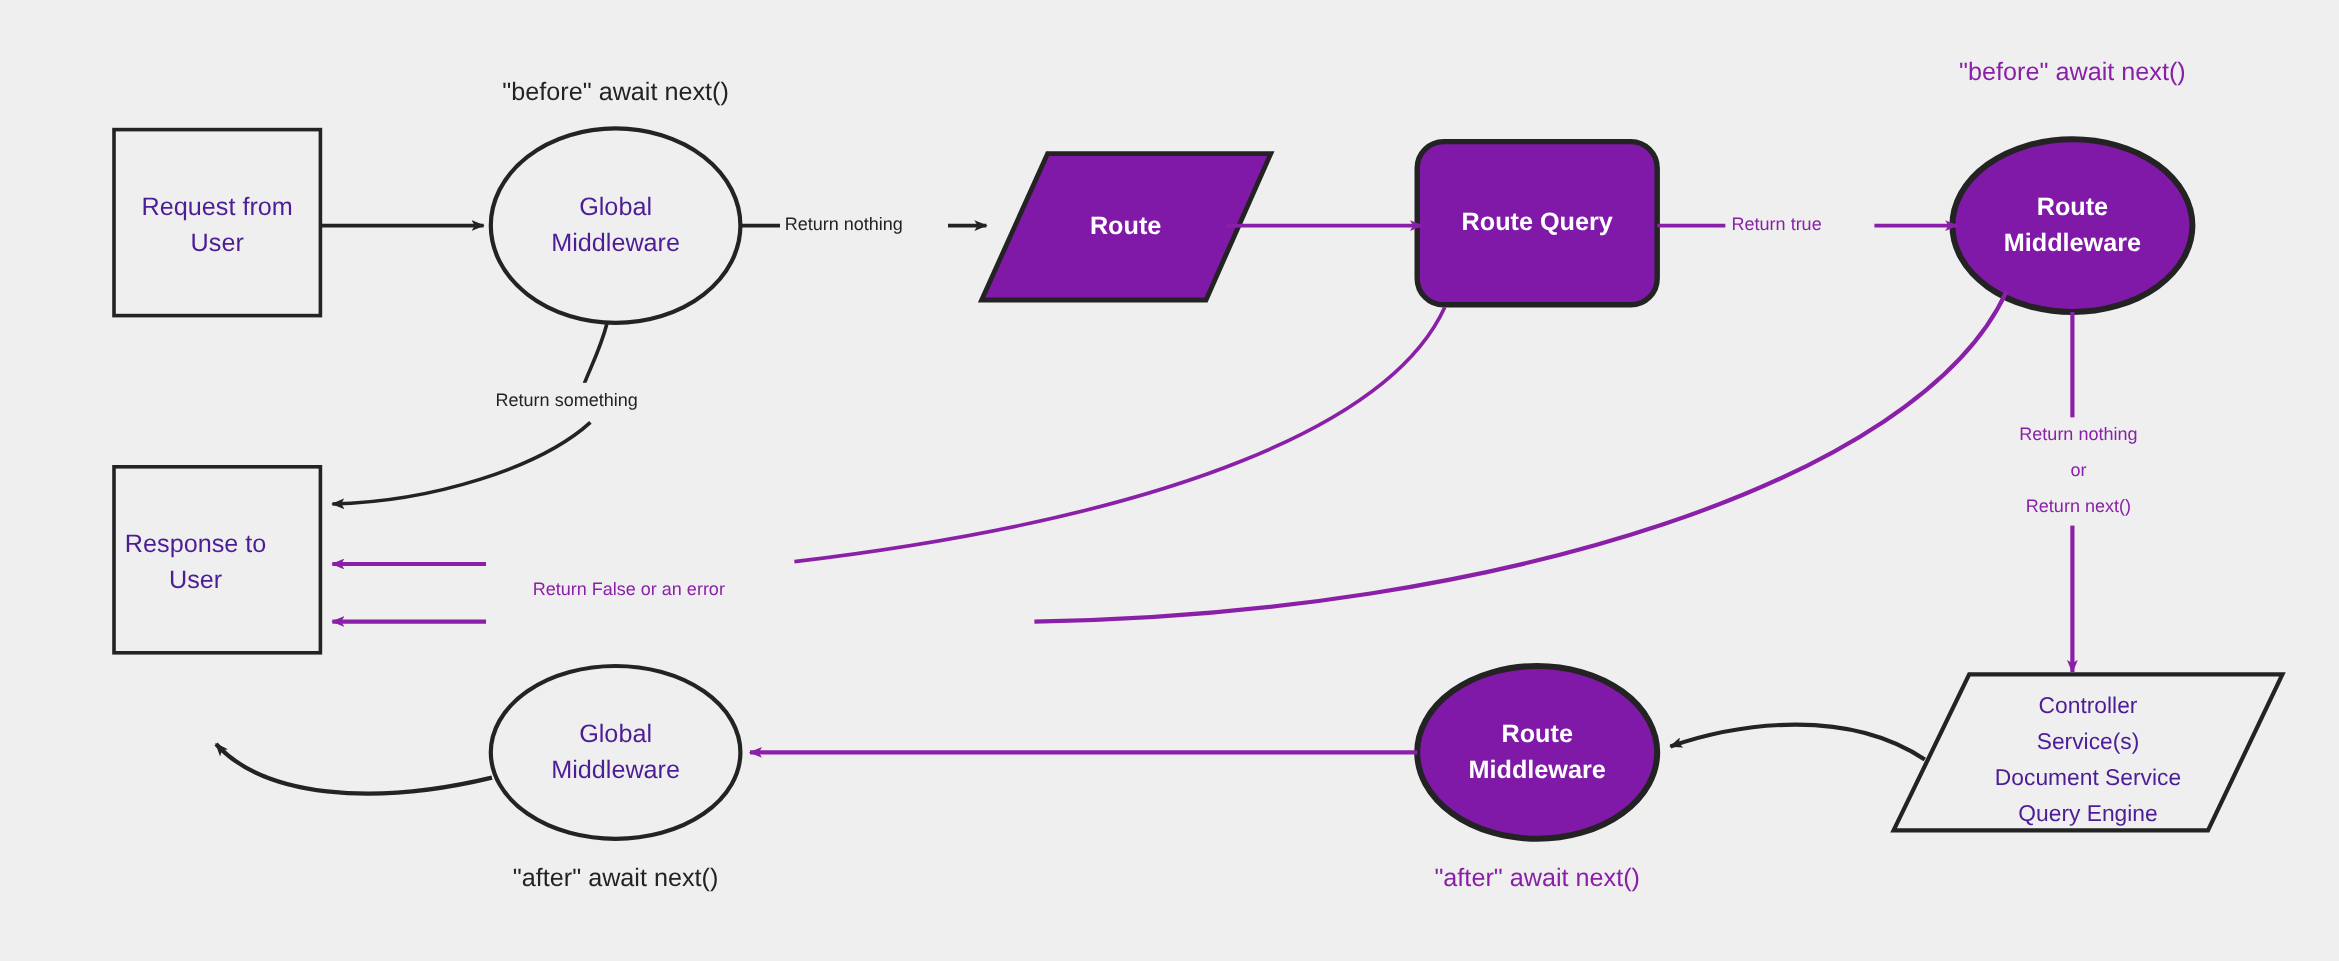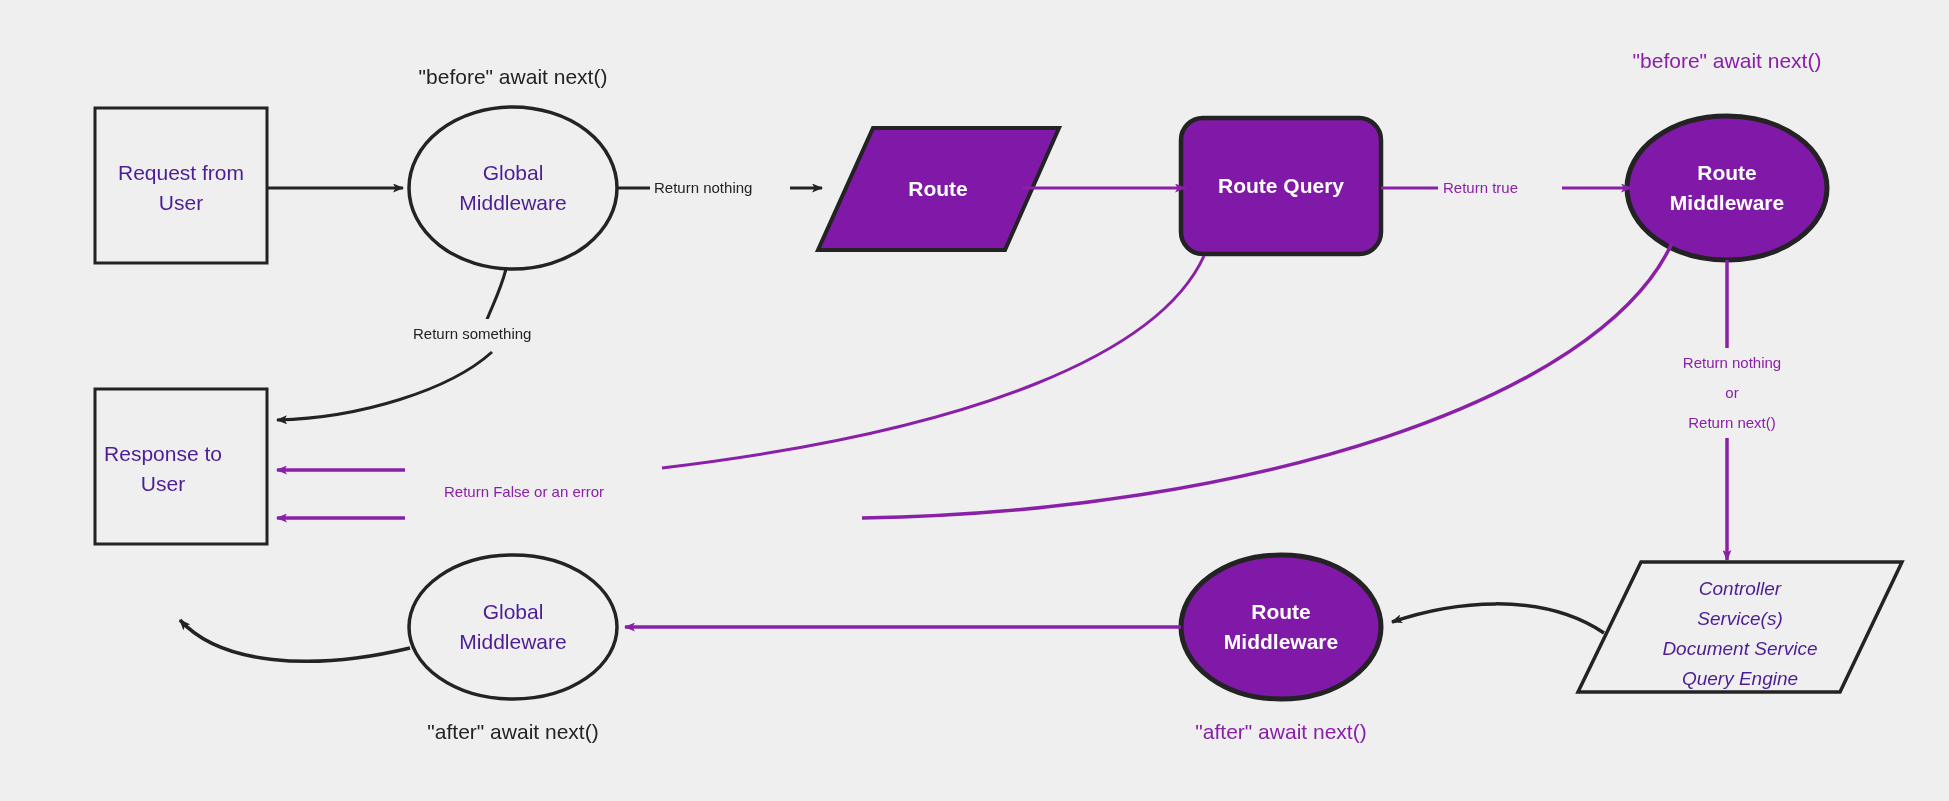--- a/index.html
+++ b/index.html
@@ -139,21 +139,21 @@
   <div class="node-label lbl-dark" style="left:409px; top:158px; width:208px;">Global
 Middleware</div>
 
   <div class="node-label lbl-white-bold" style="left:843px; top:174px; width:190px;">Route</div>
 
   <div class="node-label lbl-white-bold" style="left:1181px; top:171px; width:200px;">Route Query</div>
 
   <div class="node-label lbl-white-bold" style="left:1627px; top:158px; width:200px;">Route
 Middleware</div>
 
-  <div class="node-label lbl-dark" style="left:1630px; top:574px; width:220px; font-size:19px; line-height:30px;font-style:italic;">Controller
+  <div class="node-label lbl-dark" style="left:1630px; top:574px; width:220px; font-size:19px; line-height:30px;">Controller
 Service(s)
 Document Service
 Query Engine</div>
 
   <div class="node-label lbl-white-bold" style="left:1181px; top:597px; width:200px;">Route
 Middleware</div>
 
   <div class="node-label lbl-dark" style="left:409px; top:597px; width:208px;">Global
 Middleware</div>
 

